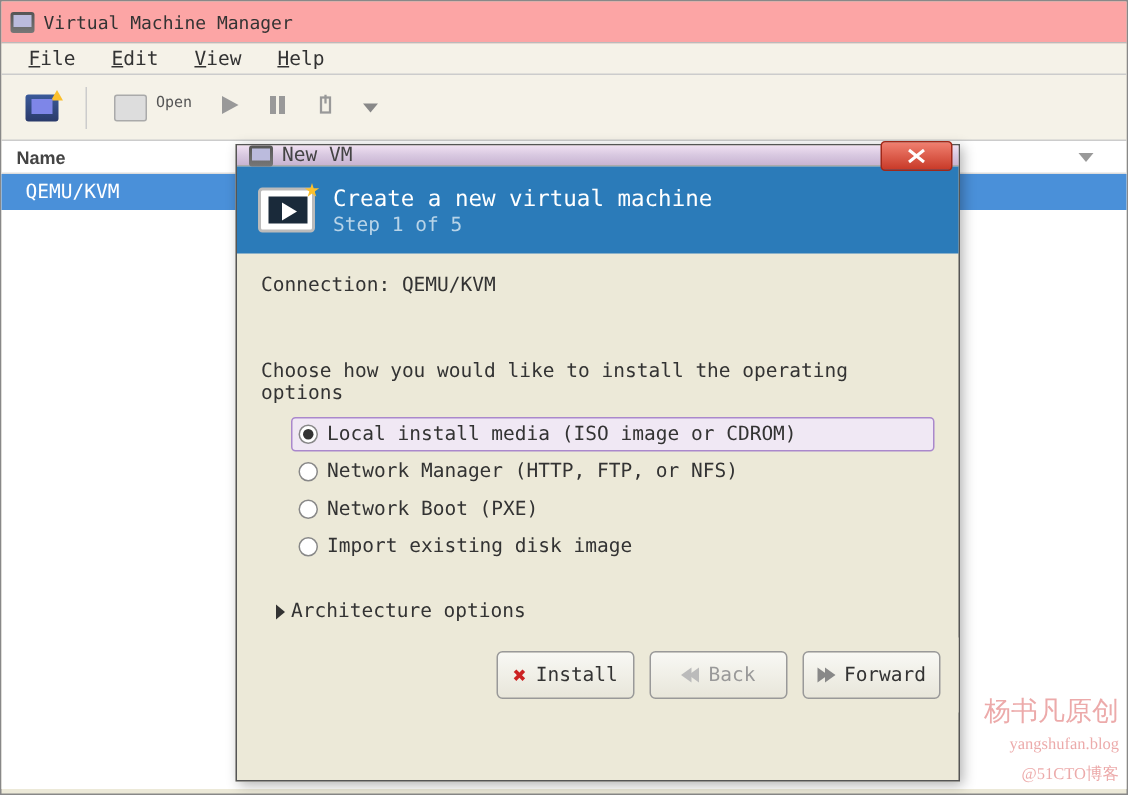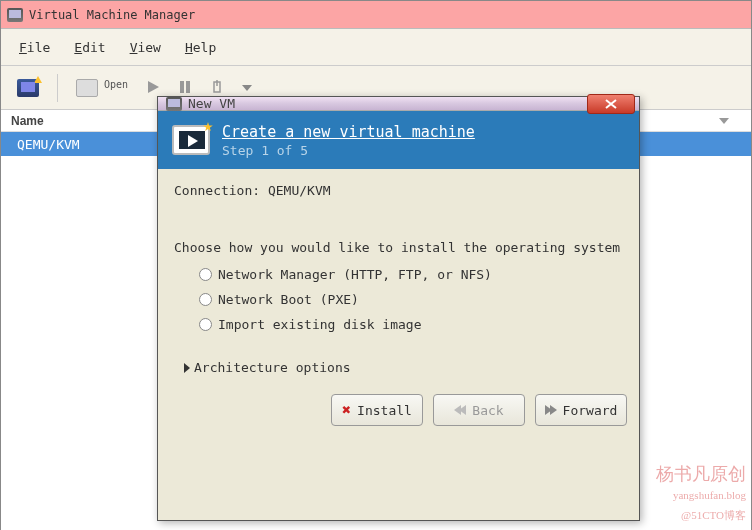--- a/index.html
+++ b/index.html
@@ -34,21 +34,21 @@
       background: linear-gradient(#555,#777);
       border-radius: 2px;
       position: relative;
     }
     .titlebar-icon::after{
       content:""; position:absolute; left:2px; top:2px;
       width:12px; height:8px; background:#bbd;
     }
     .title-text { font-size: 12px; color: #333; font-family: monospace; }
     .menubar {
-      height: 37px;
+      height: 21px;
       background: #f5f2e8;
       display: flex;
       align-items: center;
       padding: 0 6px;
       border-bottom: 1px solid #ccc;
     }
     .menubar span {
       font-family: monospace;
       font-size: 13px;
       padding: 2px 12px;
@@ -169,21 +169,21 @@
       border-left:10px solid #fff;
       z-index:2;
     }
     .dlg-header-blue .monicon .star{
       position:absolute; top:-5px; right:-5px;
       width:10px;height:10px; z-index:3;
       background:#fbc02d;
       clip-path: polygon(50% 0%, 61% 35%, 98% 35%, 68% 57%, 79% 91%, 50% 70%, 21% 91%, 32% 57%, 2% 35%, 39% 35%);
     }
     .dlg-head-text{ display:flex; flex-direction:column; }
-    .dlg-head-text .h1{ font-family:monospace; font-size:15px; color:#fff;text-decoration:underline; }
+    .dlg-head-text .h1{ font-family:monospace; font-size:15px; color:#fff; }
     .dlg-head-text .h2{ font-family:monospace; font-size:13px; color:#b8d4e8; margin-top:2px;}
     .dlg-body{
       padding: 14px 16px 10px 16px;
       font-family: monospace; font-size:13px; color:#333;
       flex:1;
     }
     .conn-line{ margin-bottom: 42px; }
     .choose-line{ margin-bottom: 8px; }
     .opts{ padding-left:20px; }
     .opt{
@@ -319,22 +319,26 @@
       </div>
     <div class="dlg-head-text">
       <span class="h1">Create a new virtual machine</span>
       <span class="h2">Step 1 of 5</span>
     </div>
   </div>
   <div class="dlg-body">
     <div class="conn-line">
       <span>Connection: </span><span>QEMU/KVM</span>
     </div>
-    <div class="choose-line">Choose how you would like to install the operating system</div>
+    <div class="choose-line">Choose how you would like to install the operating options</div>
     <div class="opts">
+      <label class="opt selected">
+        <span class="radio checked"></span>
+        <span>Local install media (ISO image or CDROM)</span>
+      </label>
       <label class="opt">
         <span class="radio"></span>
         <span>Network Manager (HTTP, FTP, or NFS)</span>
       </label>
       <label class="opt">
         <span class="radio"></span>
         <span>Network Boot (PXE)</span>
       </label>
       <label class="opt">
         <span class="radio"></span>

